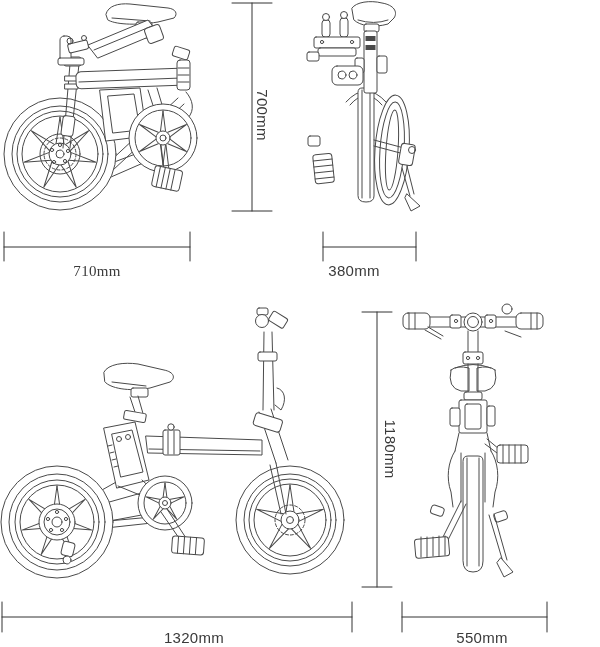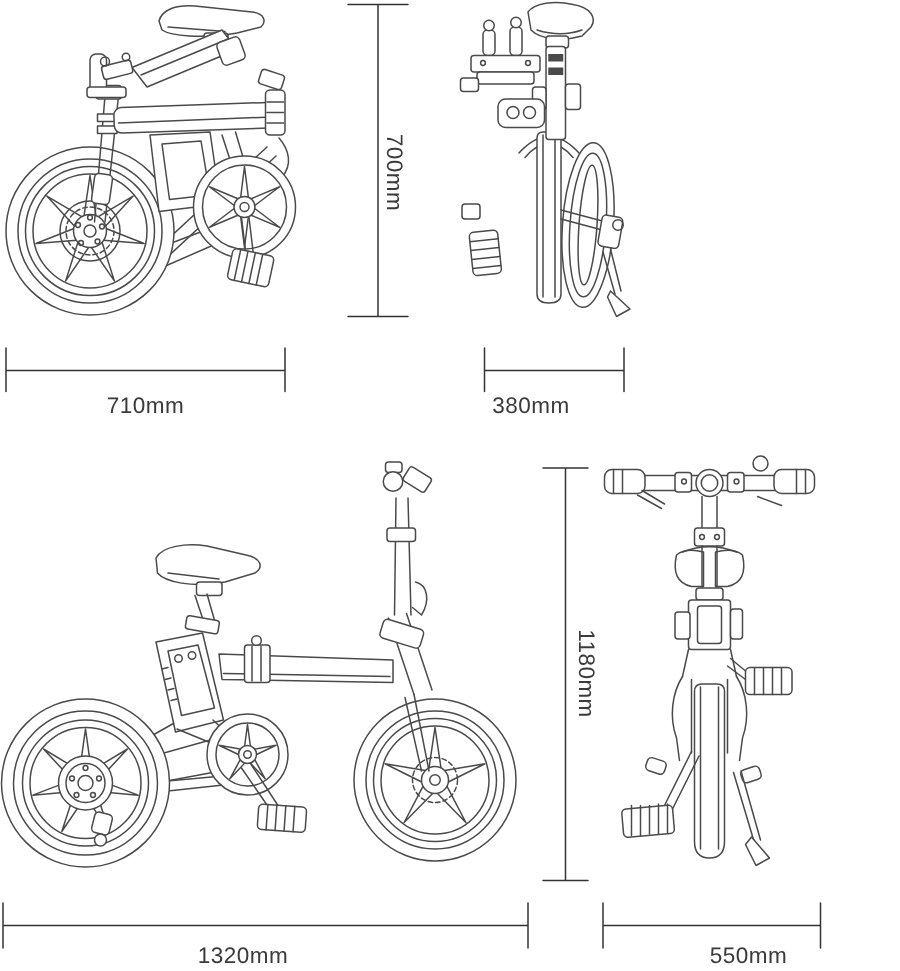--- a/index.html
+++ b/index.html
@@ -377,25 +377,25 @@
     </g>
     <g>
       <path d="M362,312 H392 M362,587 H392 M377,312 V587"></path>
     </g>
     <g>
       <path d="M402,602 V632 M547,602 V632 M402,617 H547"></path>
     </g>
   </g>
 </svg>
 
-<div class="dim-label" style="left:55px;top:262px;">710mm</div>
+<div class="dim-label" style="left:55px;top:262px;font-family:Liberation Serif, serif;">710mm</div>
 
 <div class="dim-label rot90" style="left:220px;top:106px;">700mm</div>
 
 <div class="dim-label" style="left:312px;top:262px;">380mm</div>
 
-<div class="dim-label" style="left:120px;top:629px;">1320mm</div>
+<div class="dim-label" style="left:152px;top:629px;">1320mm</div>
 
 <div class="dim-label rot90" style="left:348px;top:440px;">1180mm</div>
 
-<div class="dim-label" style="left:457px;top:629px;">550mm</div>
+<div class="dim-label" style="left:440px;top:629px;">550mm</div>
 
 </div>
 
 </body></html>

